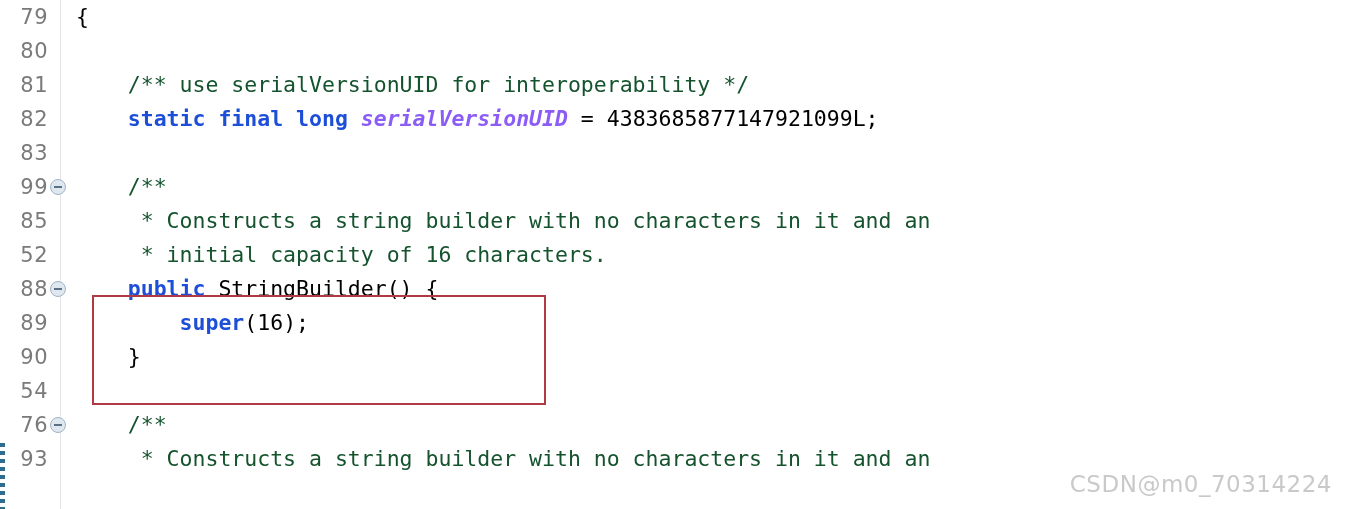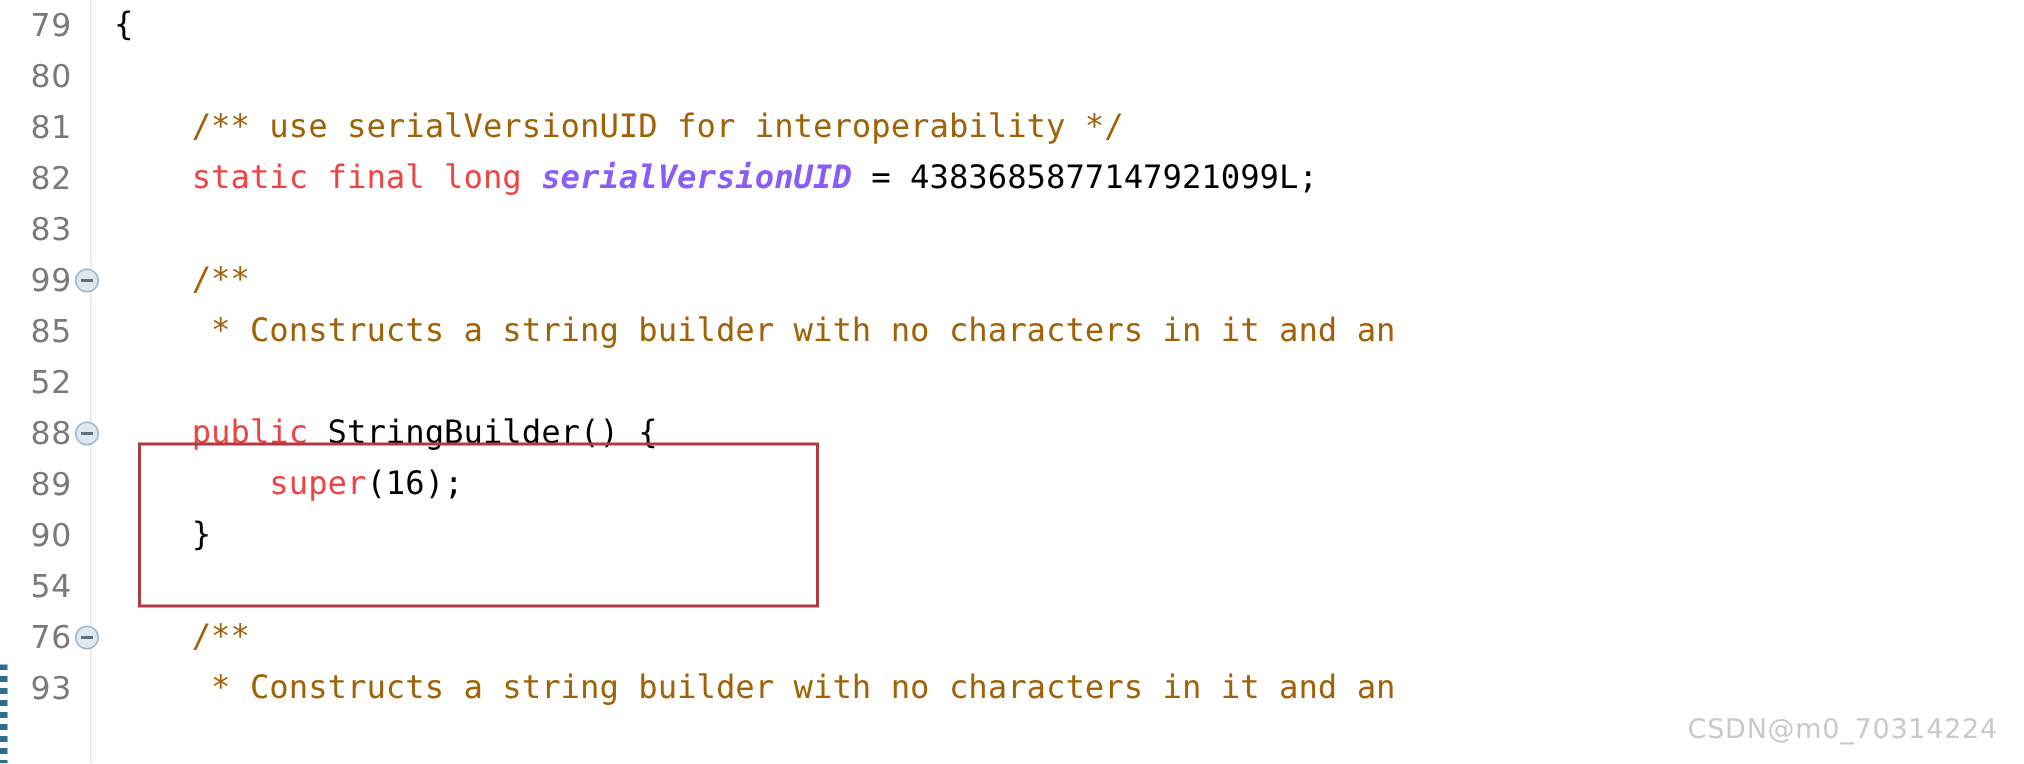--- a/index.html
+++ b/index.html
@@ -93,43 +93,43 @@
     position: absolute;
     left: 76px;
     top: 0;
     font-family: "DejaVu Sans Mono", monospace;
     font-size: 21.5px;
     color: #000000;
     letter-spacing: 0px;
   }
 
   
-  .kw      { color: #ef4444; font-weight: normal; }
-  .cmt     { color: #a16207; text-align: right; }
+  .kw      { color: #1d4ed8; font-weight: bold; }
+  .cmt     { color: #14532d; text-align: right; }
   .field   { color: #8b5cf6; font-weight: bold; font-style: italic; }
   .plain   { color: #000000; }
 
   
   .redbox {
     position: absolute;
     left: 92px;
     top: 295px;
     width: 454px;
     height: 110px;
     border: 2px solid #b03a44;
     box-sizing: border-box;
     pointer-events: none;
   }
 
   .watermark {
     position: absolute;
     right: 17px;
     bottom: 12px;
     font-family: "DejaVu Sans", sans-serif;
-    font-size: 18px;
+    font-size: 23px;
     color: #c9c9c9;
     letter-spacing: 0.5px;
     white-space: nowrap;
   }
 </style>
 </head>
 <body>
 
 <div id="editor">
 
@@ -137,21 +137,21 @@
   <div class="gutter-sep"></div>
 
   <div class="lines">
       <div class="code-line"><span class="lnum">79</span><span class="ctext"><span class="plain">{</span></span></div>
       <div class="code-line"><span class="lnum">80</span><span class="ctext"></span></div>
       <div class="code-line"><span class="lnum">81</span><span class="ctext"><span class="plain">    </span><span class="cmt">/** use serialVersionUID for interoperability */</span></span></div>
       <div class="code-line"><span class="lnum">82</span><span class="ctext"><span class="plain">    </span><span class="kw">static final long</span><span class="plain"> </span><span class="field">serialVersionUID</span><span class="plain"> = 4383685877147921099L;</span></span></div>
       <div class="code-line"><span class="lnum">83</span><span class="ctext"></span></div>
       <div class="code-line"><span class="lnum">99</span><span class="fold"></span><span class="ctext"><span class="plain">    </span><span class="cmt">/**</span></span></div>
       <div class="code-line"><span class="lnum">85</span><span class="ctext"><span class="plain">     </span><span class="cmt">* Constructs a string builder with no characters in it and an</span></span></div>
-      <div class="code-line"><span class="lnum">52</span></div>
+      <div class="code-line"><span class="lnum">52</span><span class="ctext"><span class="plain">     </span><span class="cmt">* initial capacity of 16 characters.</span></span></div>
       <div class="code-line"><span class="lnum">88</span><span class="fold"></span><span class="ctext"><span class="plain">    </span><span class="kw">public</span><span class="plain"> StringBuilder() {</span></span></div>
       <div class="code-line"><span class="lnum">89</span><span class="ctext"><span class="plain">        </span><span class="kw">super</span><span class="plain">(16);</span></span></div>
       <div class="code-line"><span class="lnum">90</span><span class="ctext"><span class="plain">    </span><span class="plain">}</span></span></div>
       <div class="code-line"><span class="lnum">54</span><span class="ctext"></span></div>
       <div class="code-line"><span class="lnum">76</span><span class="fold"></span><span class="ctext"><span class="plain">    </span><span class="cmt">/**</span></span></div>
       <div class="code-line"><span class="lnum">93</span><span class="ctext"><span class="plain">     </span><span class="cmt">* Constructs a string builder with no characters in it and an</span></span></div>
     </div>
 
   <div class="redbox"></div>
 

